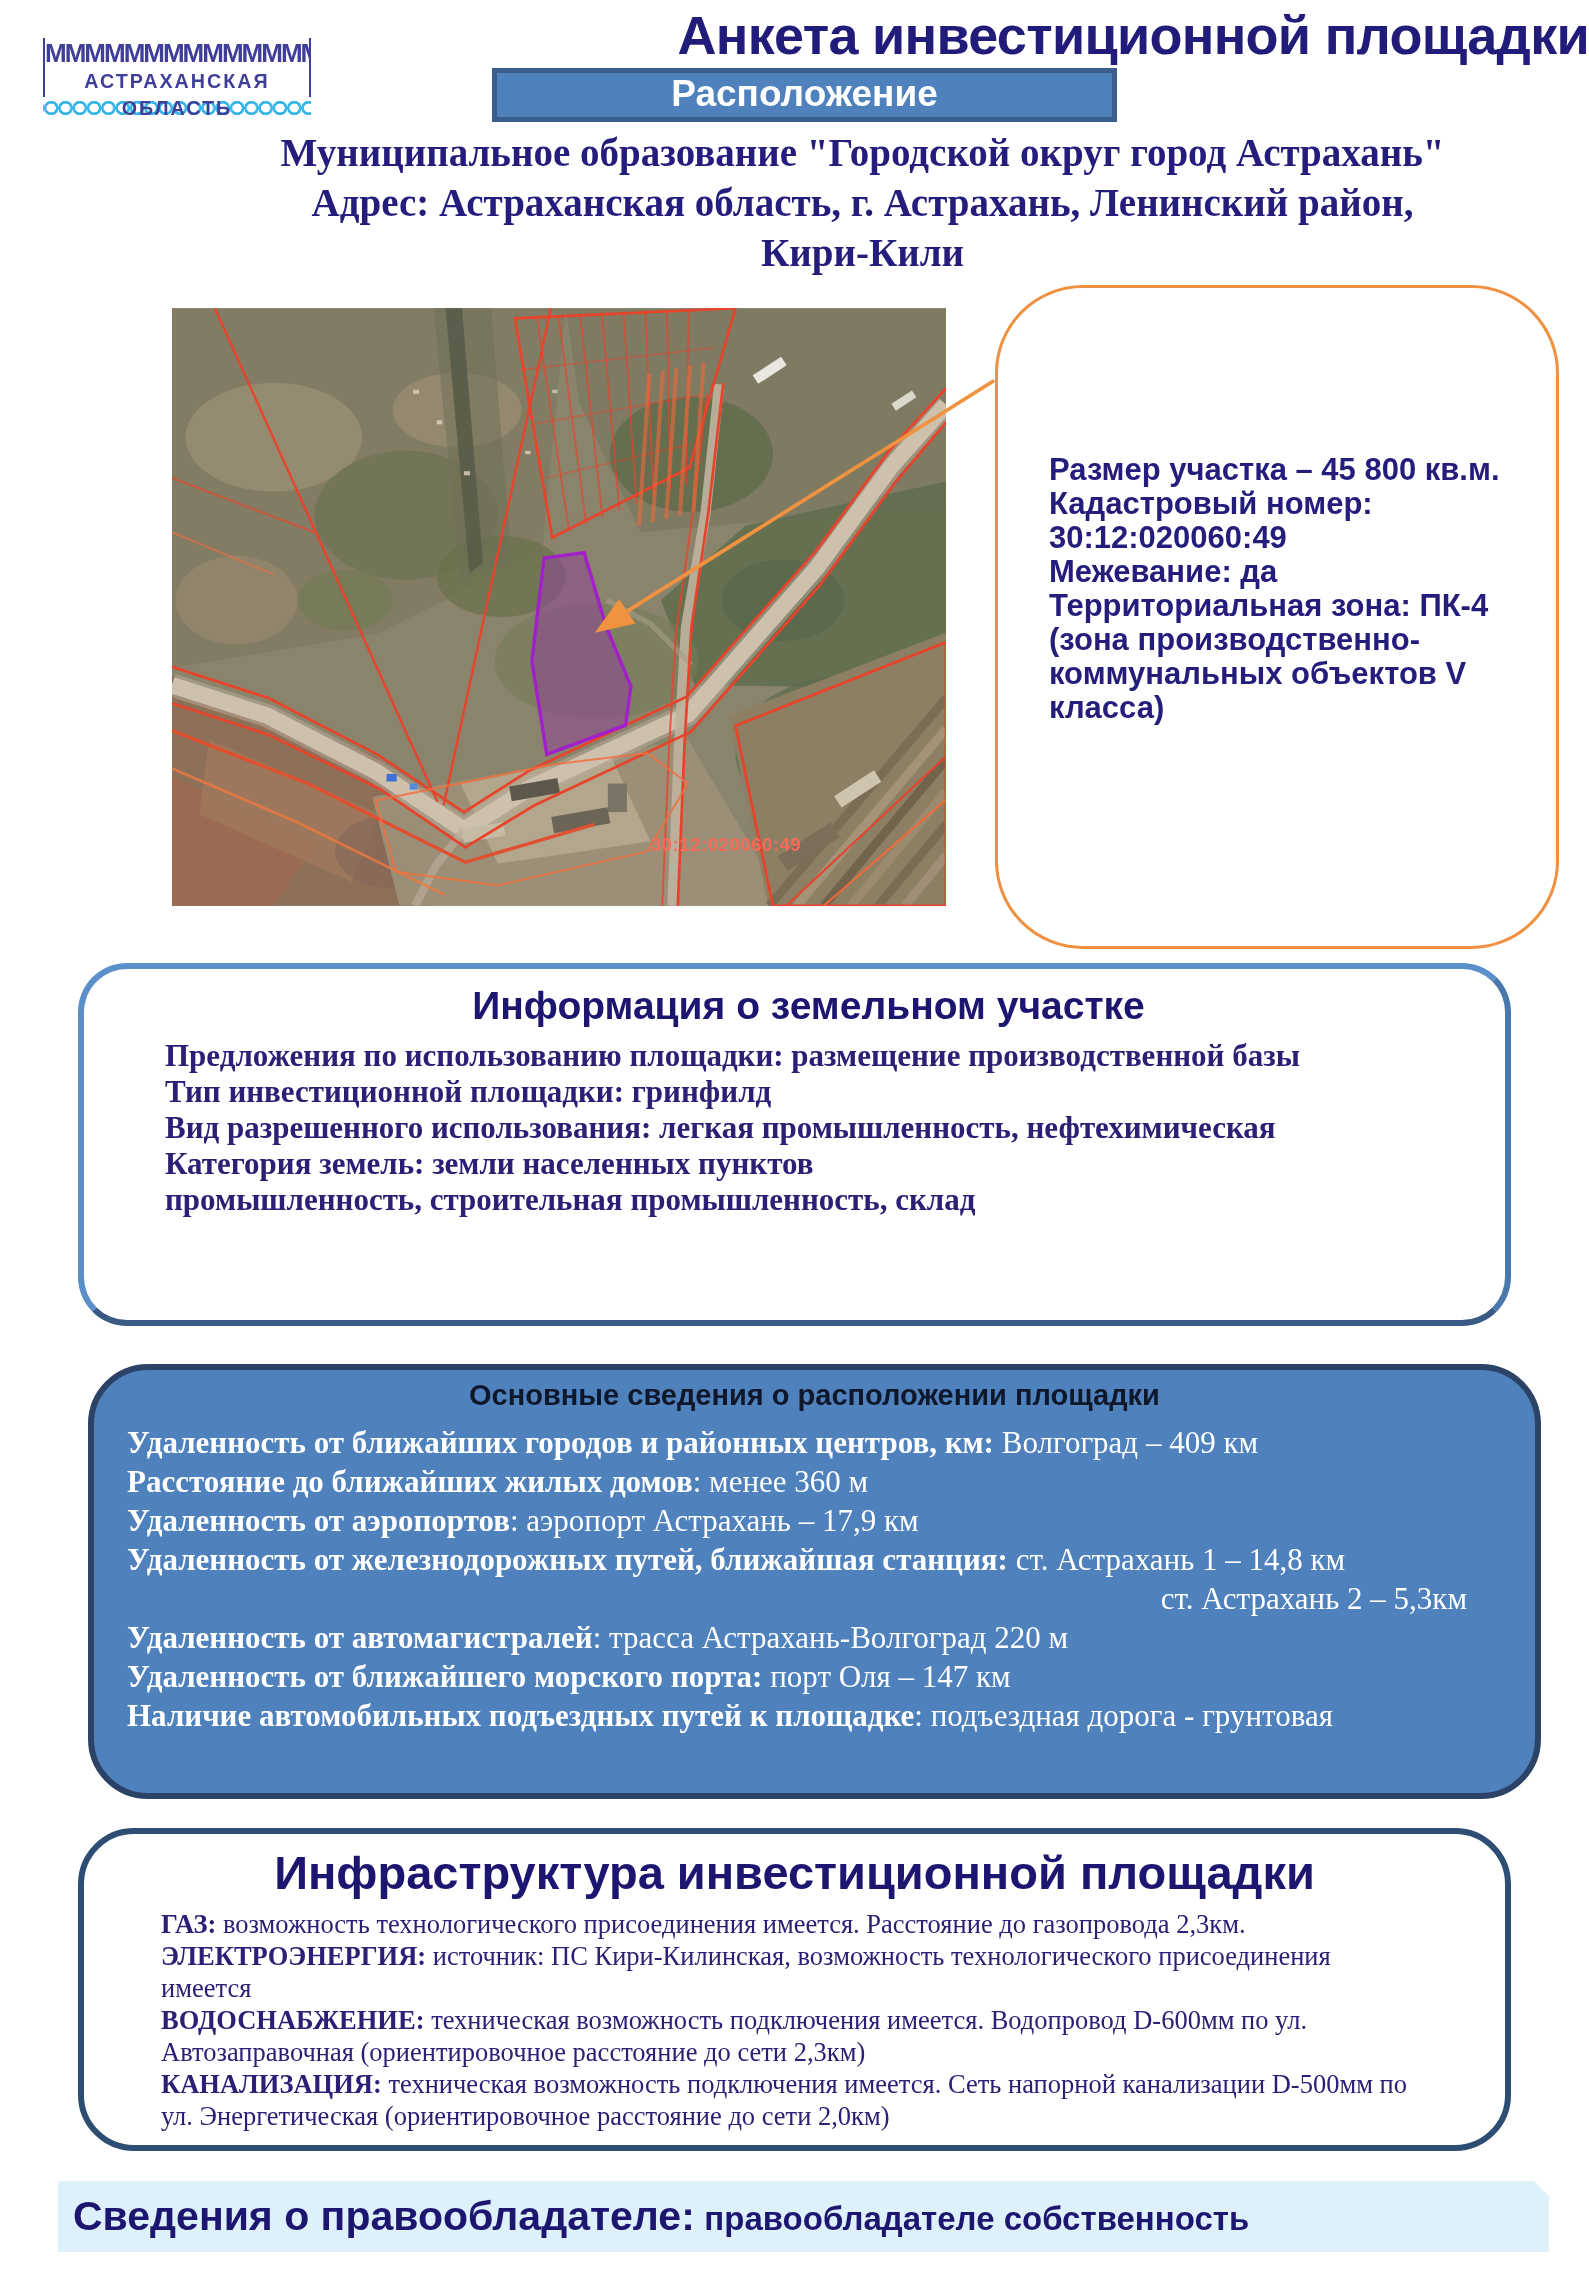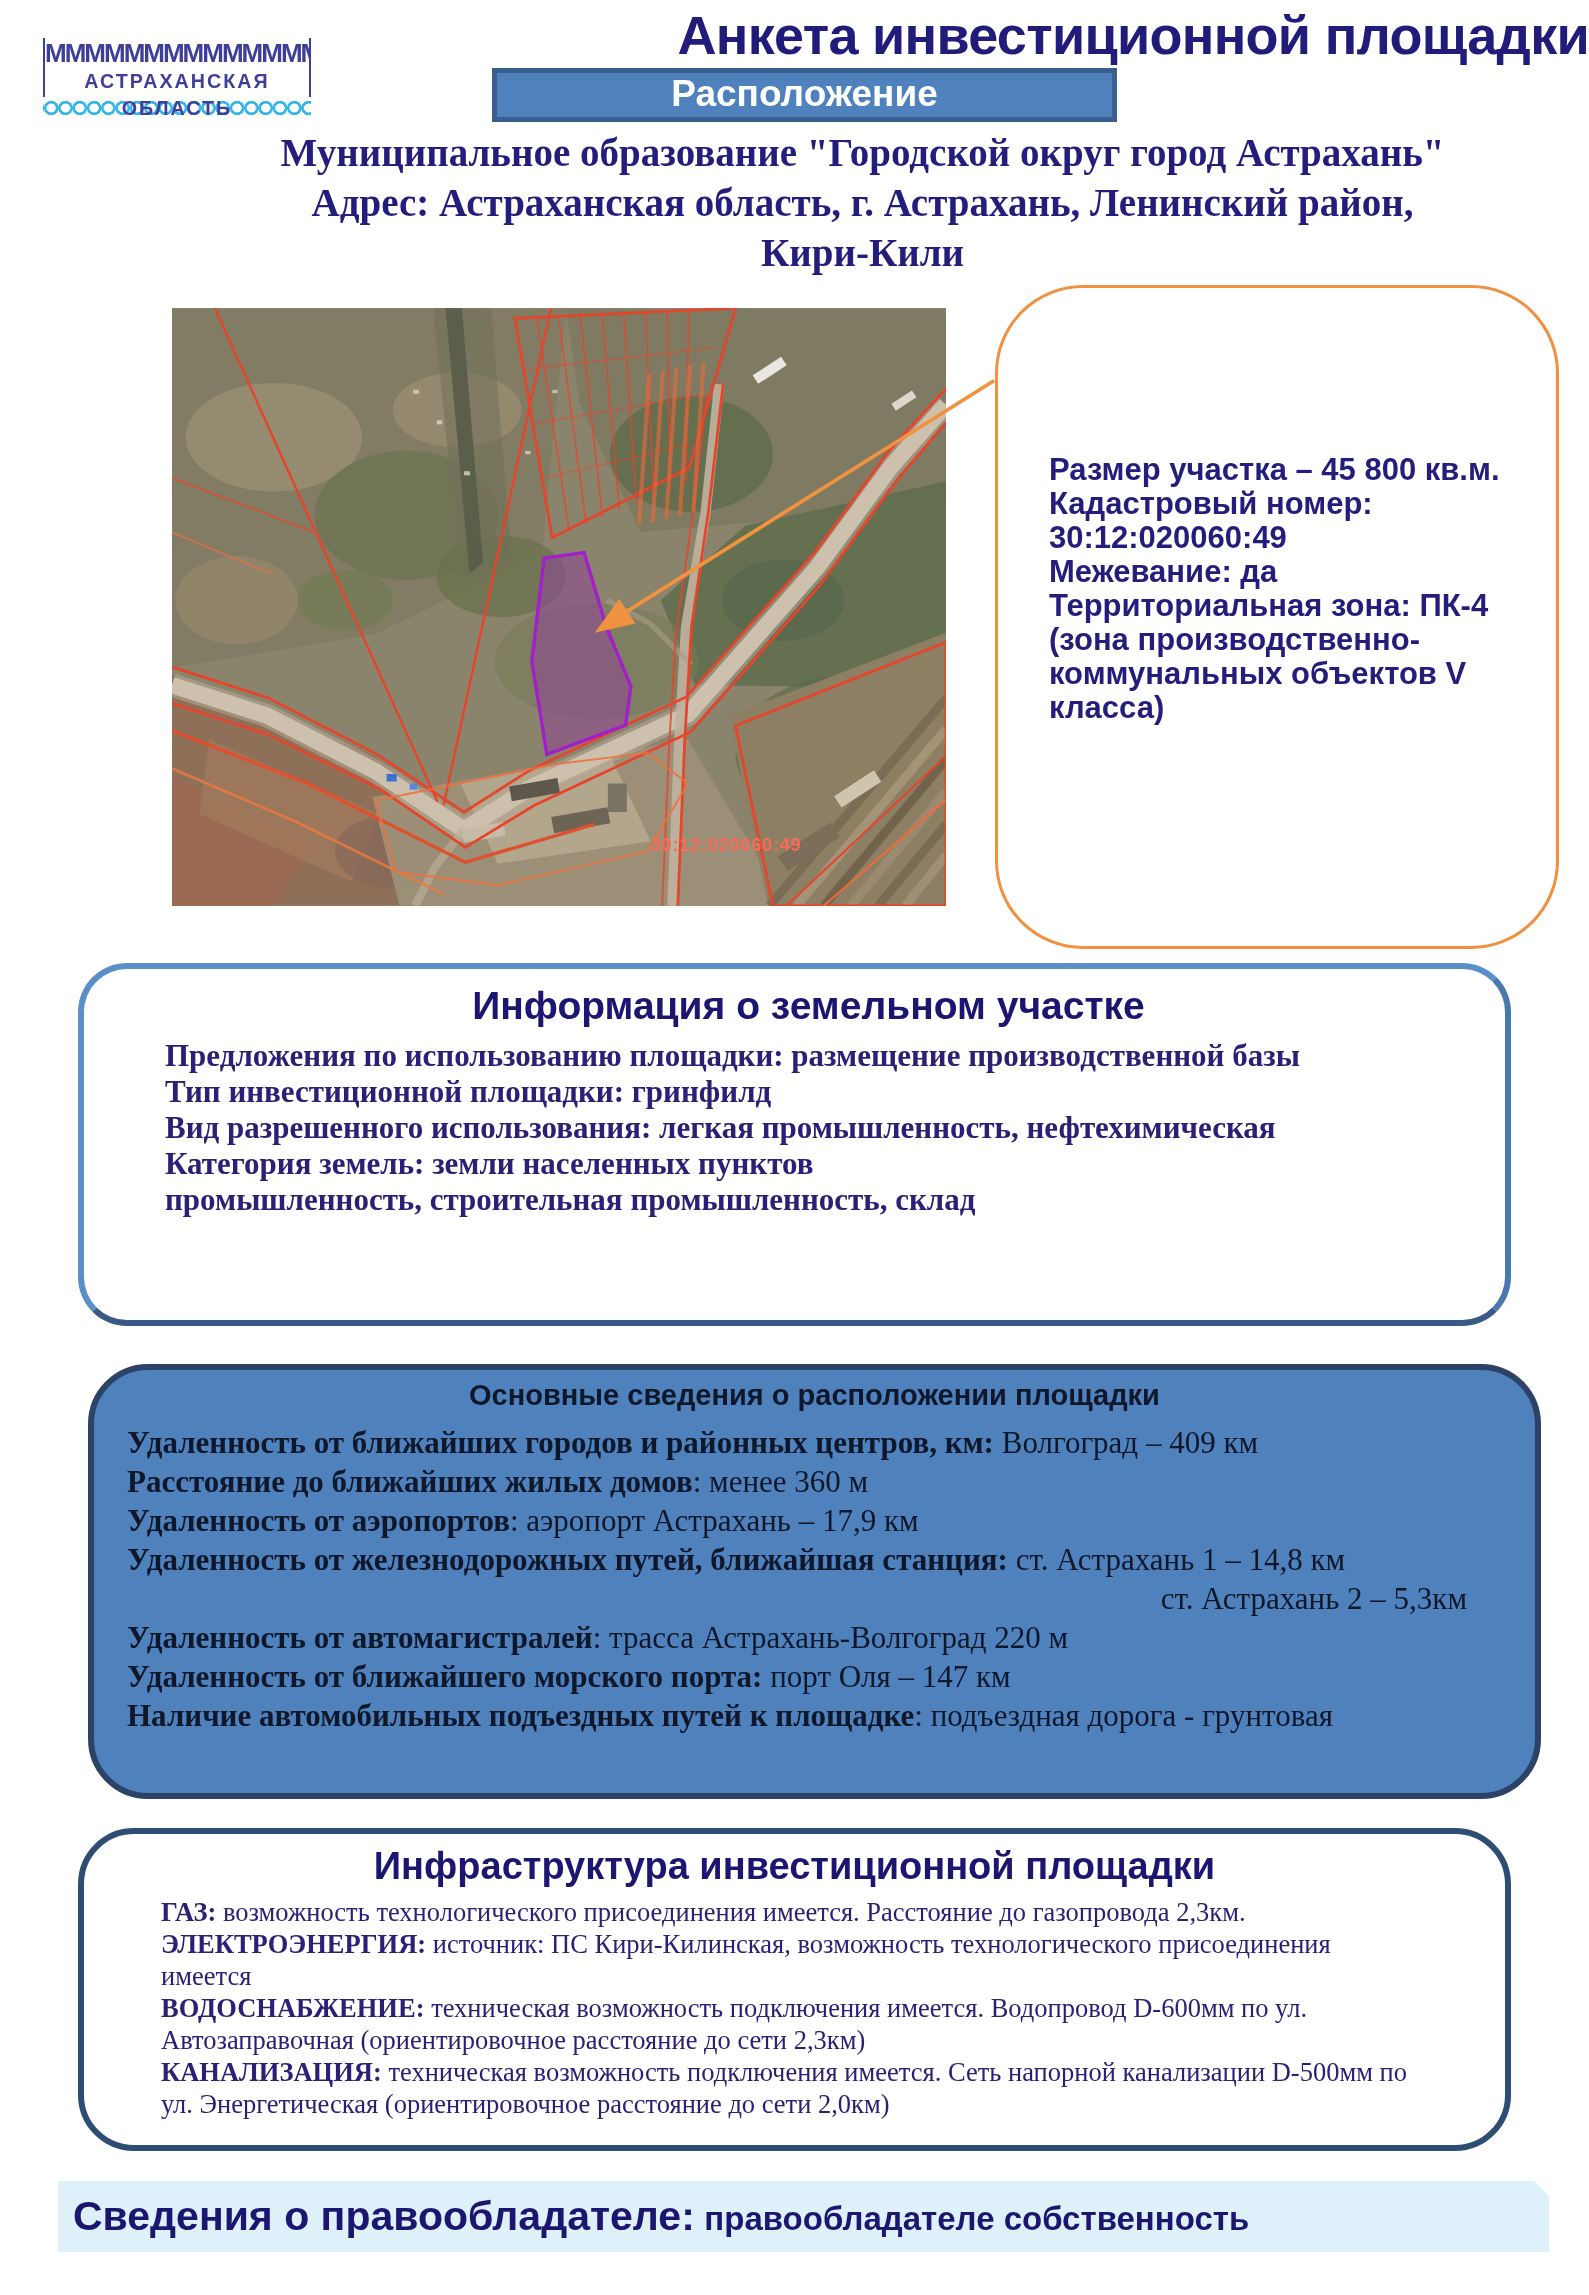--- a/index.html
+++ b/index.html
@@ -45,26 +45,26 @@
   .serif-body{font-family:"Liberation Serif",serif;color:#2b2076;}
 
   .box1{left:78px;top:963px;width:1433px;height:363px;border:6.1px solid #5b8fc9;
         border-bottom-color:#3a5a86;border-right-color:#4a78ad;border-radius:49px;padding-left:28px;}
   .box1 .box-title{margin-top:15px;font-size:39px;}
   .box1 .serif-body{margin:9.5px 41px 0 53px;font-size:31px;line-height:36px;font-weight:bold;}
 
   .box2{left:88px;top:1364px;width:1453px;height:435px;background:#4f81bd;
         border:6.8px solid #2c4266;border-radius:60px;}
   .box2 .box-title{margin-top:9px;font-size:29px;color:#0f172a;}
-  .box2 .serif-body{margin:11px 68px 4px 33px;font-size:31px;line-height:39px;color:#0f172a;font-weight:normal;}
+  .box2 .serif-body{margin:11px 68px 4px 33px;font-size:31px;line-height:39px;color:#ffffff;font-weight:normal;}
   .box2 .serif-body .b{font-weight:bold;}
   .box2 .right{text-align:right;}
 
   .box3{left:78px;top:1828px;width:1433px;height:323px;border:6.8px solid #2e4d73;border-radius:56px;}
-  .box3 .box-title{margin-top:11px;font-size:38px;}
+  .box3 .box-title{margin-top:11px;font-size:47px;}
   .box3 .serif-body{margin:8.1px 34px 0 45px;font-size:26.5px;line-height:32px;font-weight:normal;}
   .box3 .serif-body .b{font-weight:bold;margin-left:32px;}
 
   
   .footer{position:absolute;left:58px;top:2181px;width:1491px;height:71px;background:#def1fb;
           clip-path:polygon(0 0, calc(100% - 15px) 0, 100% 15px, 100% 100%, 0 100%);}
   .footer-line{position:absolute;left:15px;top:0;height:71px;display:flex;align-items:baseline;
                padding-top:0;line-height:71px;color:#1c1670;white-space:nowrap;}
   .footer-label{font-size:41px;font-weight:bold;}
   .footer-value{font-size:33px;font-weight:bold;margin-left:9.5px;}

